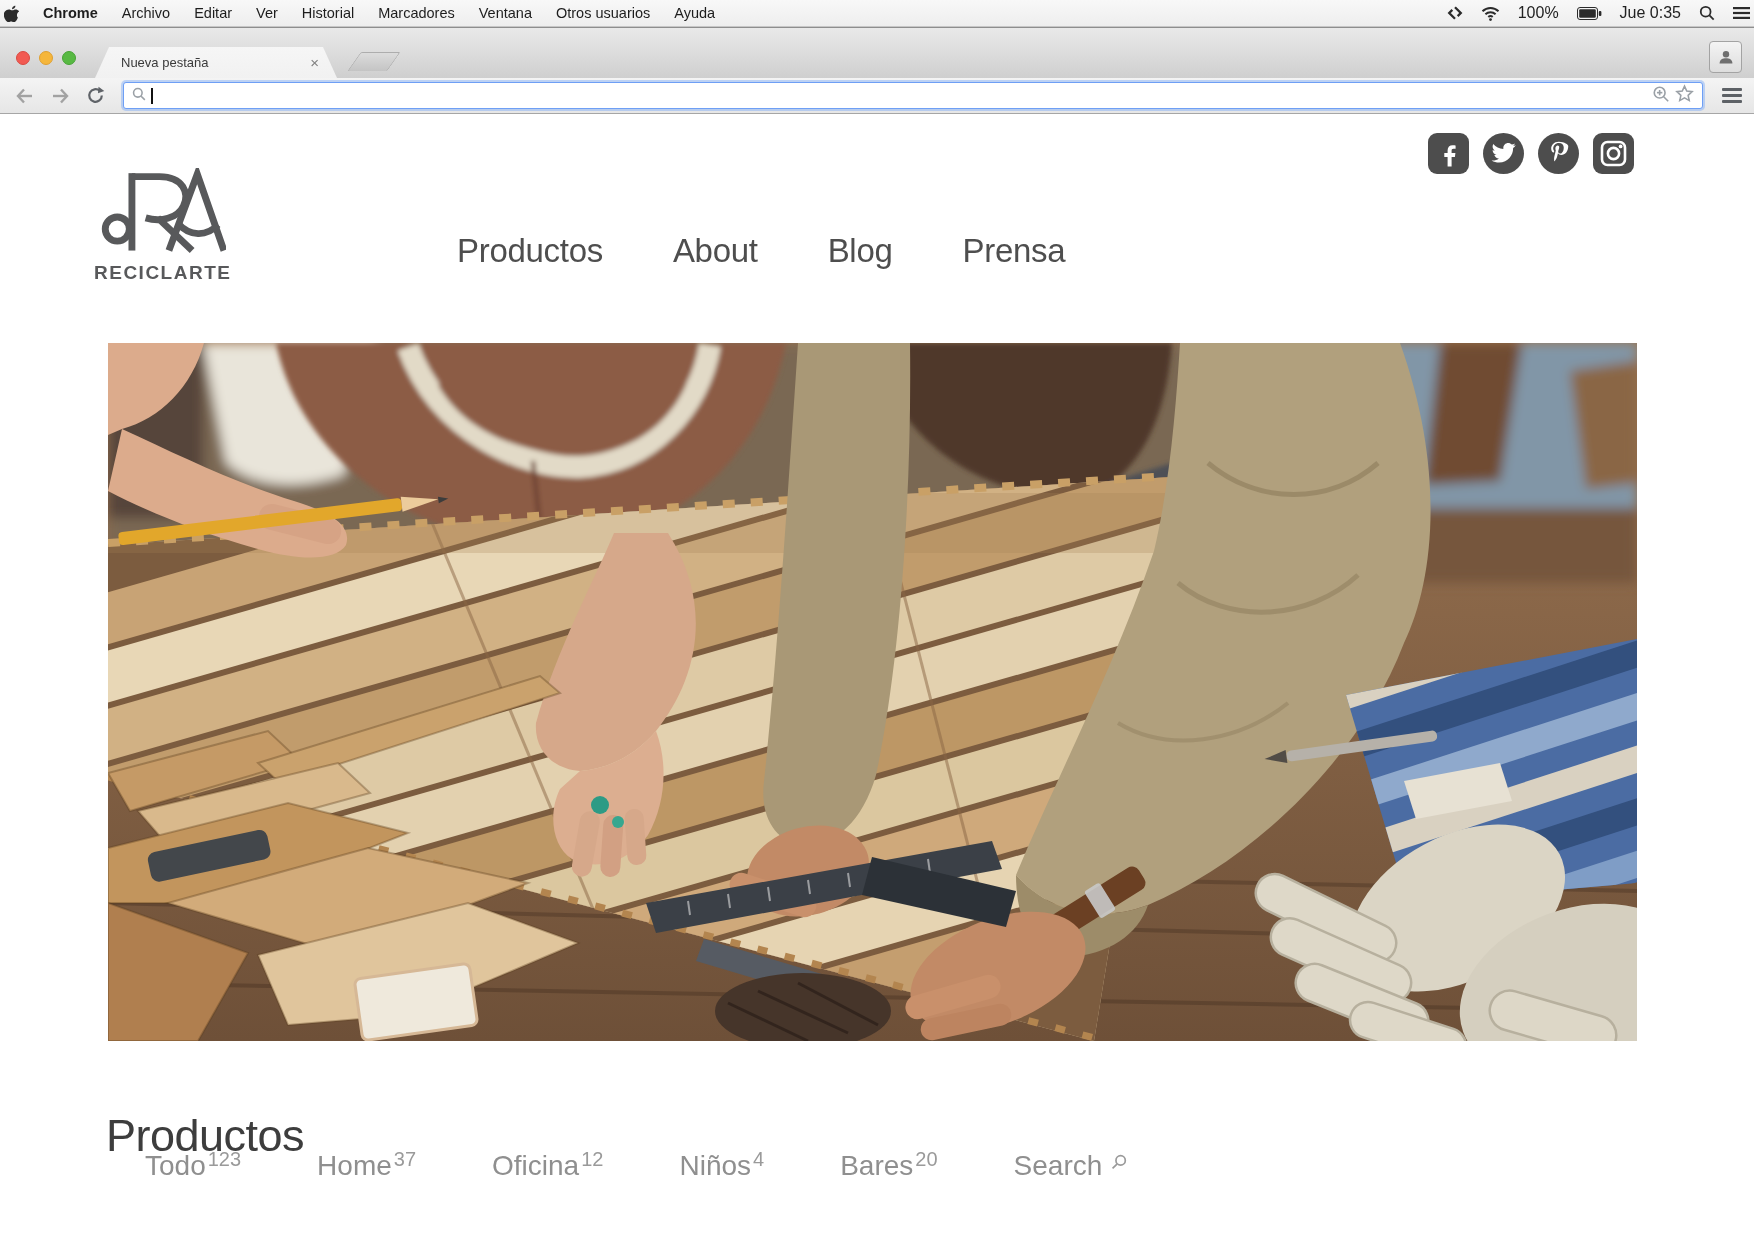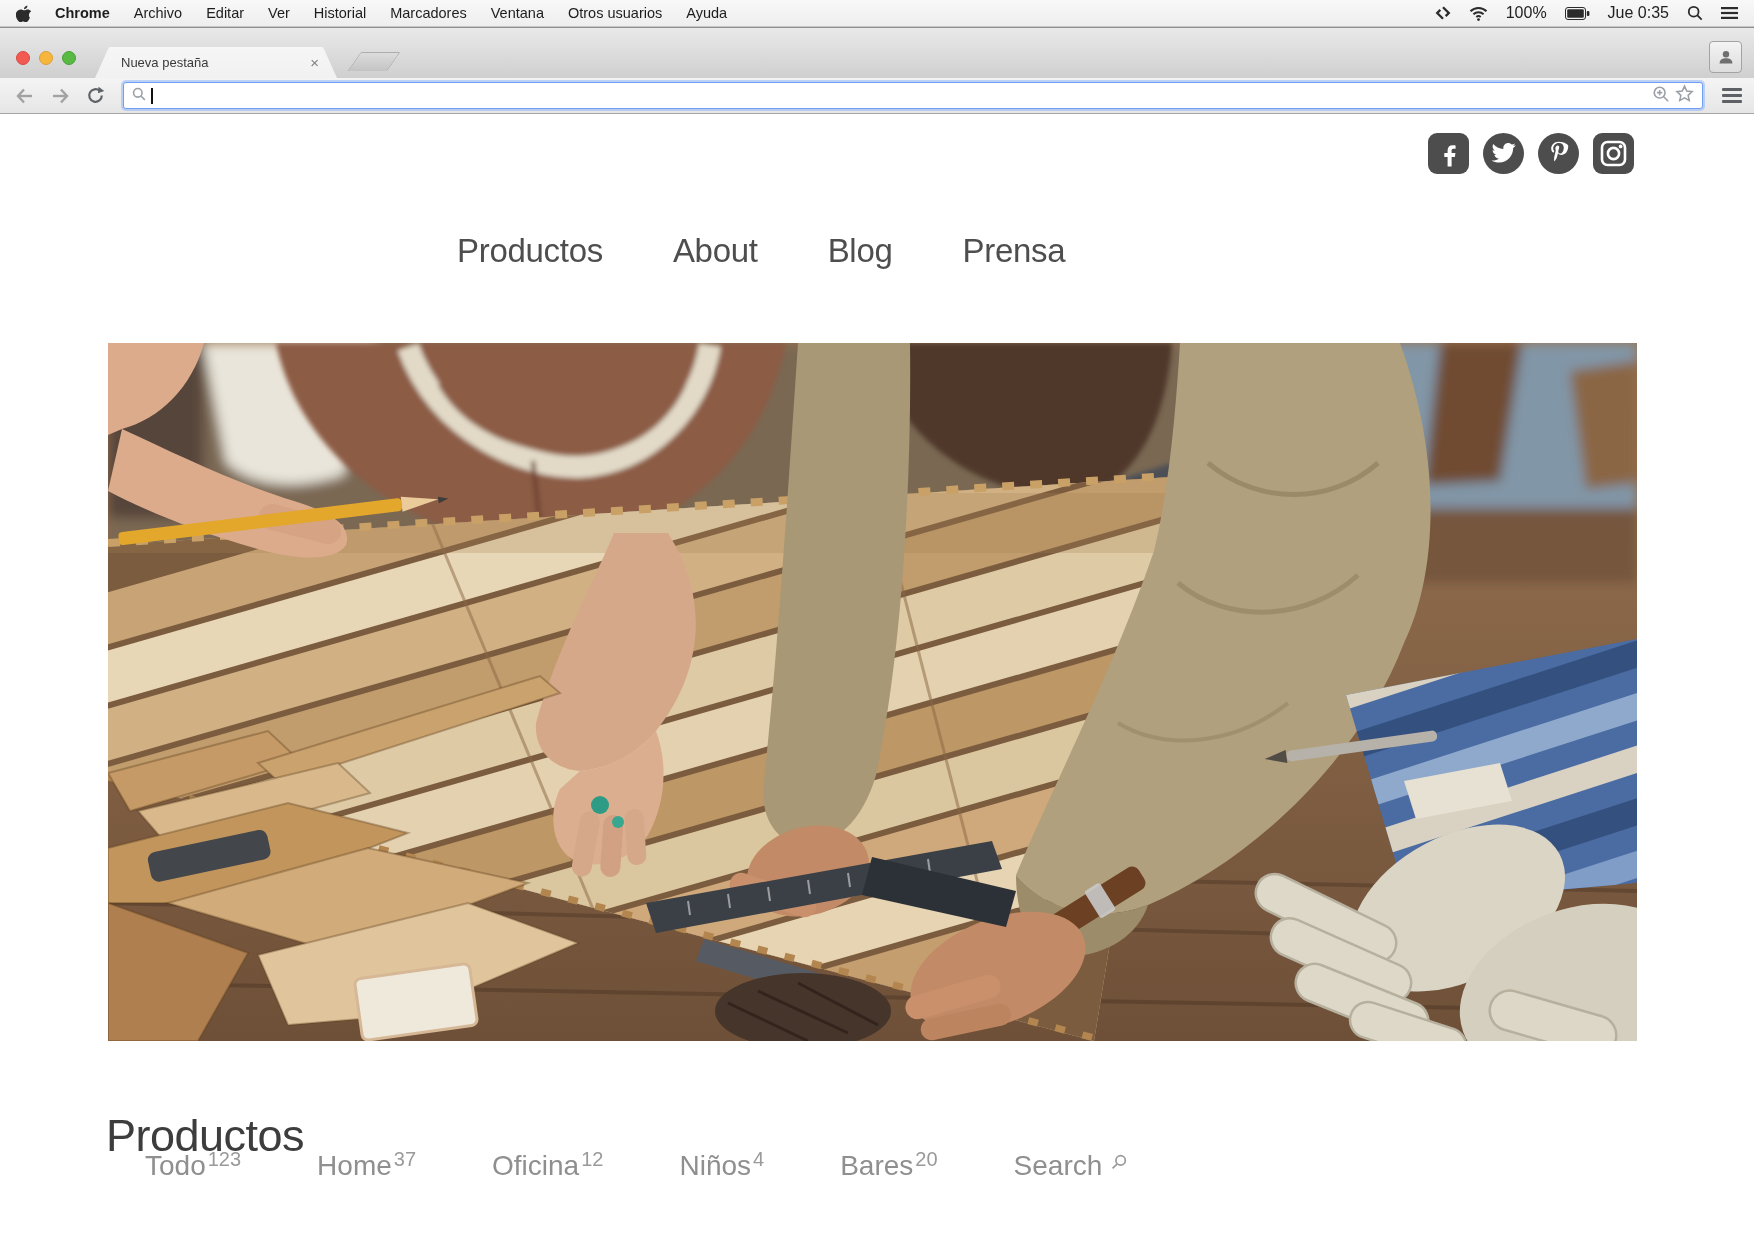--- a/index.html
+++ b/index.html
@@ -5,21 +5,21 @@
   html,body{margin:0;padding:0;}
   body{
     width:1754px;height:1240px;position:relative;overflow:hidden;
     font-family:"Liberation Sans",sans-serif;background:#fff;
   }
   
   .menubar{
     position:absolute;top:0;left:0;width:100%;height:27px;
     background:linear-gradient(#f8f8f8,#eeeeee);
     border-bottom:1px solid #c6c6c6;
-    display:flex;align-items:center;padding:0 16px;box-sizing:border-box;
+    display:flex;align-items:center;padding:0 4px;box-sizing:border-box;
     font-size:14.5px;color:#1d1d1d;gap:24px;white-space:nowrap;
   }
   .menubar .apple{display:flex;align-items:center;}
   .menubar .mi{cursor:default;}
   .menubar .mi.first{font-weight:bold;}
   .mb-right{margin-left:auto;display:flex;align-items:center;gap:18px;font-size:16px;color:#222;}
   .mb-right svg{display:block;}
   
   .tabstrip{
     position:absolute;top:27px;left:0;width:100%;height:51px;
@@ -242,20 +242,31 @@
       <path fill="#fff" d="M21.6,8.2c-6.6 0-9.9 4.7-9.9 8.6 0 2.4.9 4.5 2.8 5.3.3.1.6 0 .7-.3l.3-1.2c.1-.4.1-.5-.2-.8-.6-.7-1-1.6-1-2.9 0-3.8 2.8-7.1 7.3-7.1 4 0 6.2 2.4 6.2 5.7 0 4.3-1.9 7.9-4.7 7.9-1.6 0-2.7-1.3-2.4-2.9.4-1.9 1.3-3.9 1.3-5.3 0-1.2-.7-2.2-2-2.2-1.6 0-2.9 1.7-2.9 3.9 0 1.4.5 2.4.5 2.4l-1.9 8.2c-.6 2.4-.1 5.4 0 5.7 0 .2.3.2.4.1.2-.2 2.3-2.9 3.1-5.5l1.2-4.7c.6 1.1 2.3 2.1 4.1 2.1 5.4 0 9.1-4.9 9.1-11.5C33.4 12 29.2 8.2 21.6 8.2z" transform="scale(.78) translate(5.2,3)"></path>
     </svg>
     <svg class="sico" viewBox="0 0 41 41">
       <rect width="41" height="41" rx="9" fill="#4d4d4d"></rect>
       <rect x="9" y="9" width="23" height="23" rx="5.5" fill="none" stroke="#fff" stroke-width="2.6"></rect>
       <circle cx="20.5" cy="20.5" r="5.6" fill="none" stroke="#fff" stroke-width="2.6"></circle>
       <circle cx="27.6" cy="13.4" r="1.9" fill="#fff"></circle>
     </svg>
   </div>
 
+  <div class="logo">
+    <svg width="140" height="86" viewBox="0 0 160 100" fill="none" stroke="#58595b" stroke-width="8">
+      <line x1="52" y1="6" x2="52" y2="96"></line>
+      <circle cx="35" cy="71" r="14"></circle>
+      <path d="M52,10 H84 C112,10 119,30 112,44 C105,59 85,63 68,58"></path>
+      <path d="M82,58 L122,96"></path>
+      <path d="M95,96 L128,7 L159,96"></path>
+      <path d="M105,64 C119,80 139,80 152,66"></path>
+    </svg>
+    <div class="logo-text">RECICLARTE</div>
+  </div>
 
   <nav class="mainnav">
     <a>Productos</a>
     <a>About</a>
     <a>Blog</a>
     <a>Prensa</a>
   </nav>
 
   <div class="hero">
     <svg viewBox="0 0 1529 698" preserveAspectRatio="none">

